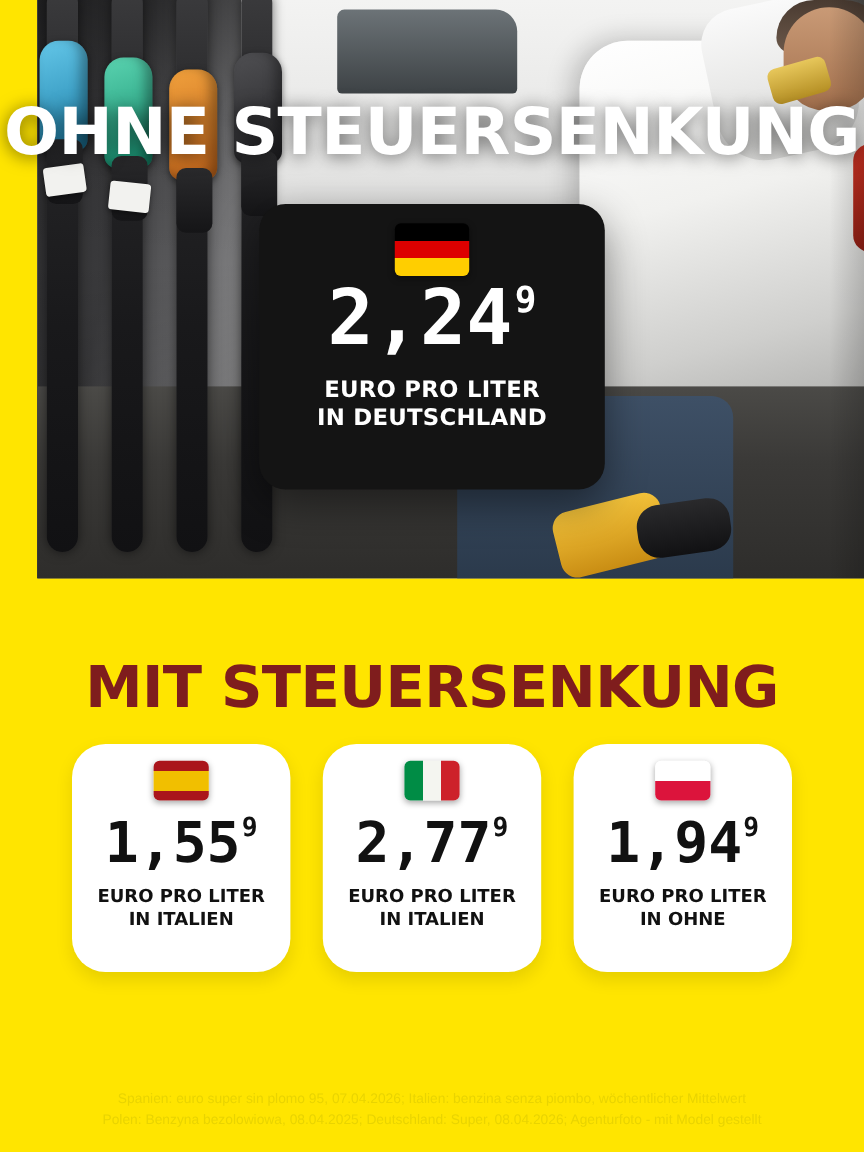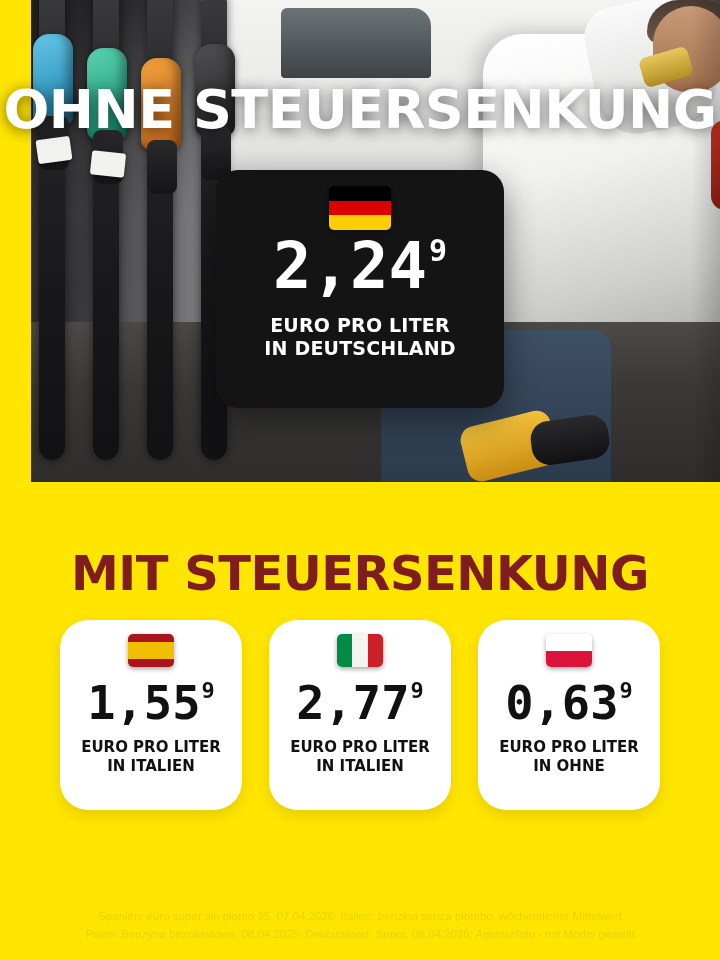--- a/index.html
+++ b/index.html
@@ -429,21 +429,21 @@
       </div>
       <div class="caption">
         <span>EURO PRO LITER</span><br>
         <span>IN ITALIEN</span>
       </div>
     </div>
 
     <div class="mini-card">
       <span class="flag small flag-pl"></span>
       <div class="price">
-        <span>0,63</span>
+        <span>1,94</span>
           <span class="sup">9</span>
       </div>
       <div class="caption">
         <span>EURO PRO LITER</span><br>
         <span>IN OHNE</span>
       </div>
     </div>
 
   </div>
 

